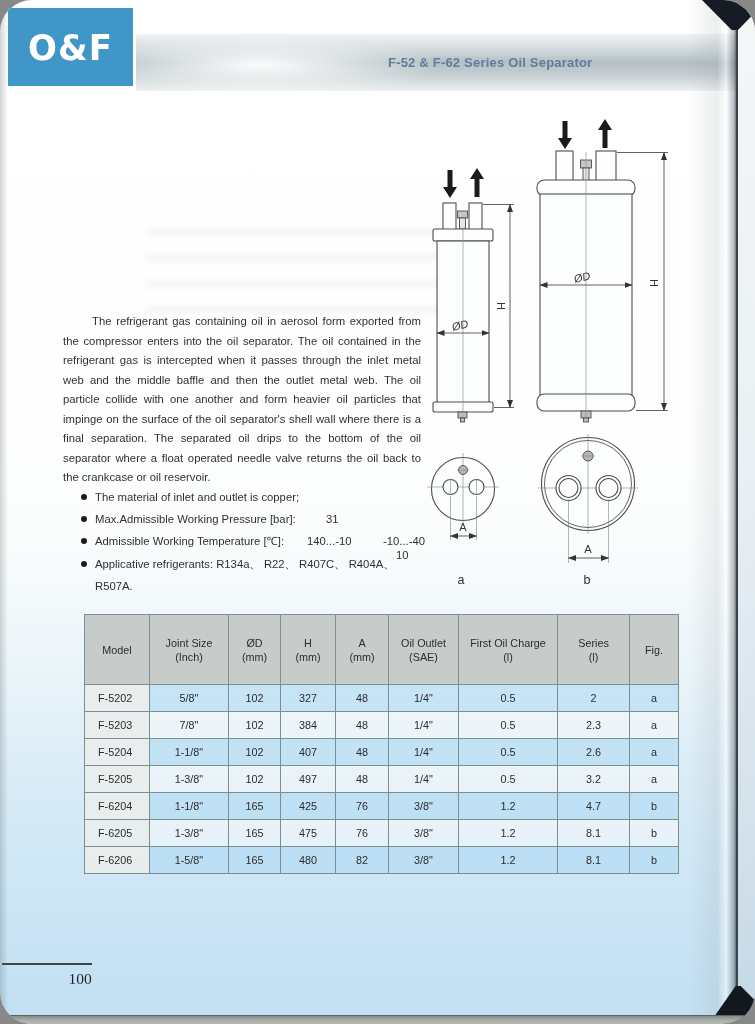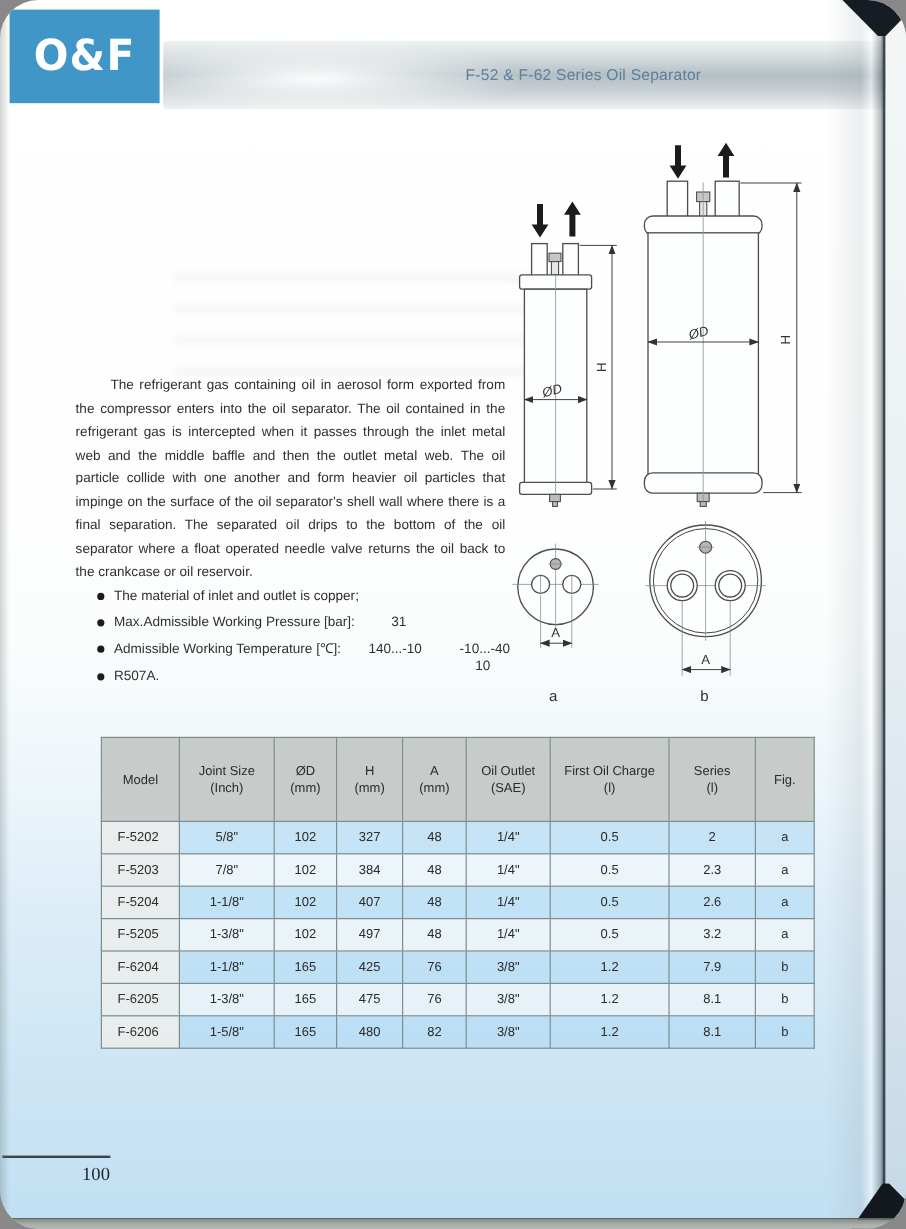--- a/index.html
+++ b/index.html
@@ -33,21 +33,21 @@
     filter:blur(3px); }
   
   .logo { position:absolute; left:8px; top:8px; width:125px; height:78px;
     background:var(--brand-blue, #4096c6); display:flex; align-items:center; justify-content:center; }
   .logo-text { color:#fff; font-size:34px; font-weight:bold; letter-spacing:1px;
     font-family:"DejaVu Sans", sans-serif; transform:scaleY(1.05); }
   .banner { position:absolute; left:136px; top:34px; width:606px; height:57px; border-radius:3px;
     background:linear-gradient(to bottom, #f0f3f3 0%, #d3dadd 26%, #b3bfc4 50%, #c6ced2 72%, #eef1f1 100%); }
   .banner-glare { position:absolute; left:0; top:0; width:300px; height:57px;
     background:radial-gradient(ellipse at 42% 55%, rgba(255,255,255,0.95) 0%, rgba(255,255,255,0) 72%); }
-  .banner-title { position:absolute; left:252px; top:21px; font-size:13px; font-weight:normal;
+  .banner-title { position:absolute; left:252px; top:21px; font-size:13px; font-weight:bold;
     letter-spacing:0.2px; color:var(--title-color, #5e7e9b); white-space:nowrap; }
   
   .desc { position:absolute; left:63px; top:312px; width:358px;
     font-size:11.3px; line-height:19.55px; text-align:justify; text-indent:29px; color:#303030; }
   .bullets { position:absolute; left:81px; top:486px; width:402px; list-style:none; }
   .bullets li { position:relative; padding-left:14px; line-height:22.2px; font-size:11.3px; color:#303030; }
   .dot { position:absolute; left:0; top:8px; width:6px; height:6px; border-radius:50%; background:#1c1c1c; }
   .val-a1 { position:absolute; left:245px; } .val-a2 { position:absolute; left:315px;margin-top:36px; }
   .val-b1 { position:absolute; left:226px; } .val-b2 { position:absolute; left:290px;margin-left:12px; }
   .blk { display:block; }
@@ -190,20 +190,21 @@
       <span class="val-a2">10</span>
     </li>
     <li>
       <span class="dot"></span>
       <span>Admissible Working Temperature [℃]:</span>
       <span class="val-b1">140...-10</span>
       <span class="val-b2">-10...-40</span>
     </li>
     <li>
       <span class="dot"></span>
+      <span class="blk">Applicative refrigerants: R134a、 R22、 R407C、 R404A、</span>
       <span class="blk">R507A.</span>
     </li>
   </ul>
 
   <table class="spec-table">
     <colgroup id="spec-cols">
         <col style="width: 65px;">
         <col style="width: 79px;">
         <col style="width: 52px;">
         <col style="width: 55px;">
@@ -272,21 +273,21 @@
           <td>a</td>
         </tr>
         <tr class="row-blue">
           <td class="model">F-6204</td>
           <td>1-1/8"</td>
           <td>165</td>
           <td>425</td>
           <td>76</td>
           <td>3/8"</td>
           <td>1.2</td>
-          <td>7.9</td>
+          <td>4.7</td>
           <td>b</td>
         </tr>
         <tr class="row-light">
           <td class="model">F-6205</td>
           <td>1-3/8"</td>
           <td>165</td>
           <td>475</td>
           <td>76</td>
           <td>3/8"</td>
           <td>1.2</td>

